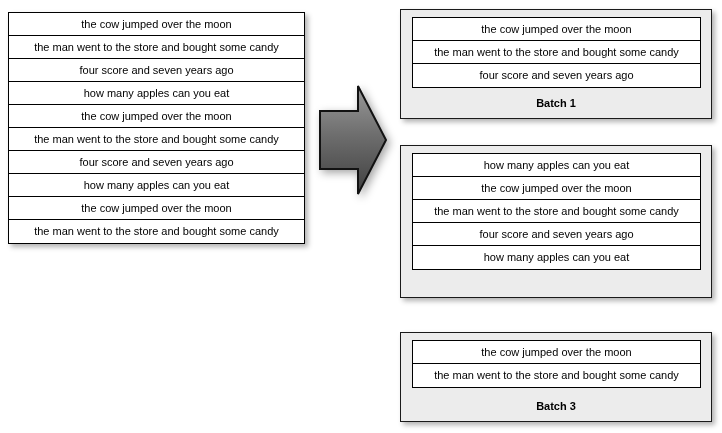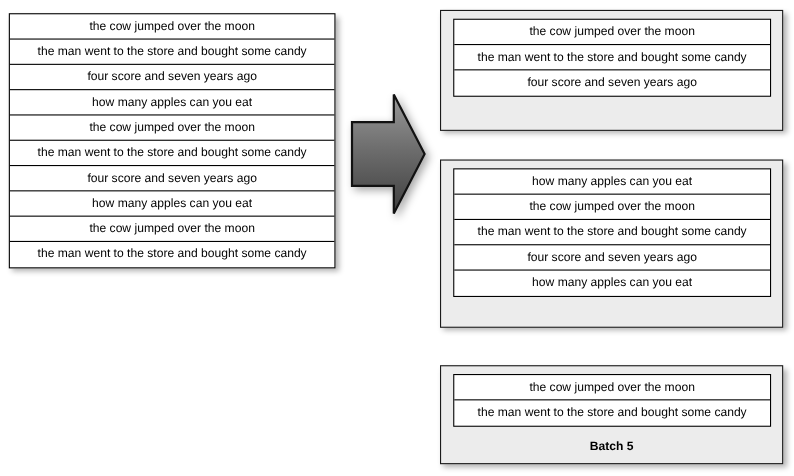--- a/index.html
+++ b/index.html
@@ -126,33 +126,34 @@
       <polygon points="2,27 40,27 40,2 68,56 40,110 40,85 2,85" fill="url(#arrowGrad)" stroke="#121212" stroke-width="2" stroke-linejoin="miter"></polygon>
     </svg>
   </div>
 
   <div class="batch-panel" id="batch-panel-1">
     <div class="sent-table">
         <div class="sent-row">the cow jumped over the moon</div>
         <div class="sent-row">the man went to the store and bought some candy</div>
         <div class="sent-row">four score and seven years ago</div>
       </div>
+    <div class="batch-label">Batch 1</div>
   </div>
 
   <div class="batch-panel" id="batch-panel-2">
     <div class="sent-table">
         <div class="sent-row">how many apples can you eat</div>
         <div class="sent-row">the cow jumped over the moon</div>
         <div class="sent-row">the man went to the store and bought some candy</div>
         <div class="sent-row">four score and seven years ago</div>
         <div class="sent-row">how many apples can you eat</div>
       </div>
   </div>
 
   <div class="batch-panel" id="batch-panel-3">
     <div class="sent-table">
         <div class="sent-row">the cow jumped over the moon</div>
         <div class="sent-row">the man went to the store and bought some candy</div>
       </div>
-    <div class="batch-label">Batch 5</div>
+    <div class="batch-label">Batch 3</div>
   </div>
 
 </div>
 
 </body></html>

